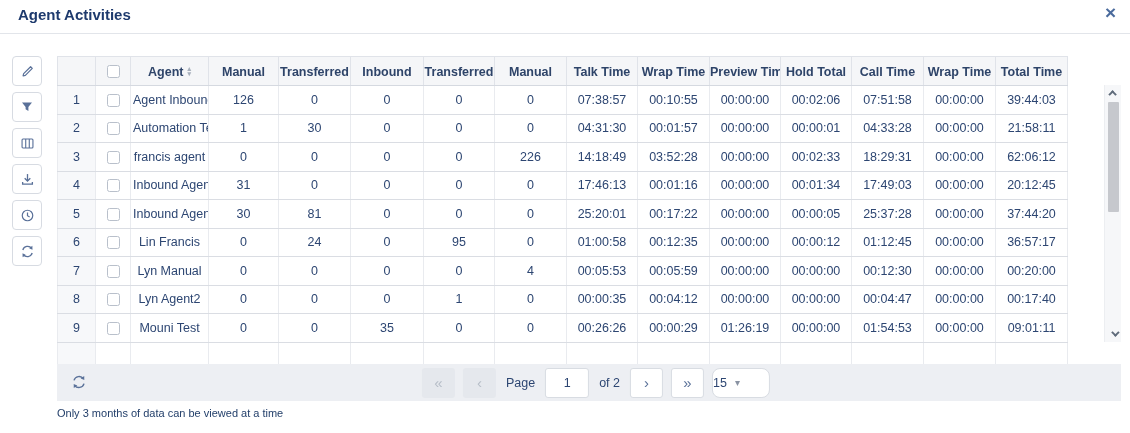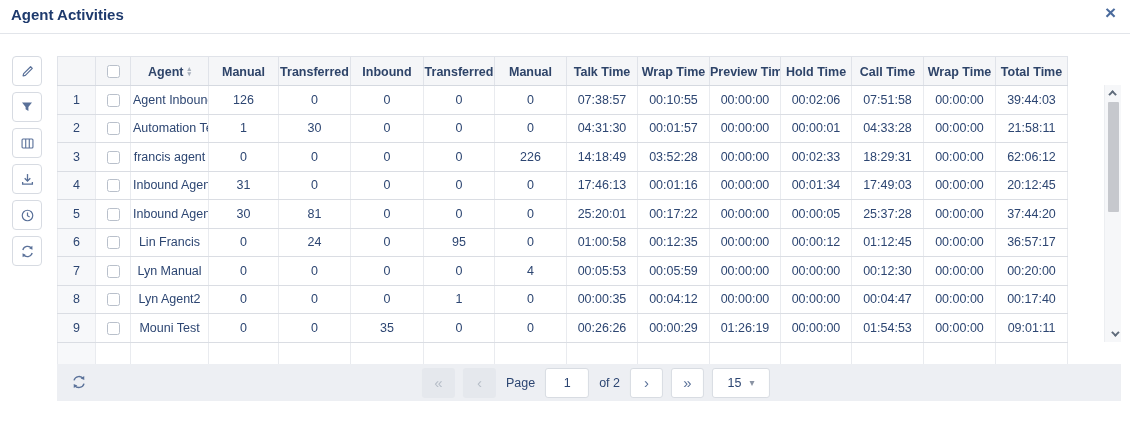--- a/index.html
+++ b/index.html
@@ -1,20 +1,20 @@
 <!DOCTYPE html>
 <html><head>
 <meta charset="utf-8">
 <style>
   * { box-sizing: border-box; margin: 0; padding: 0; }
   html,body { width:1130px; height:433px; background:#fff; font-family:"Liberation Sans",sans-serif; }
   #app { position:relative; width:1130px; height:433px; overflow:hidden; color:#2d4672; }
 
   
-  .page-title { position:absolute; left:11px; top:6px; font-size:15px; font-weight:bold; color:#1e3a6d; }
+  .page-title { position:absolute; left:18px; top:6px; font-size:15px; font-weight:bold; color:#1e3a6d; }
   .close-btn { position:absolute; right:10px; top:2px; font-size:19px; font-weight:bold; color:#4b6b9d; cursor:pointer; line-height:1.2; padding:0 4px; }
   .top-divider { position:absolute; left:0; top:33px; width:1130px; border-top:1px solid #e2e5ea; }
 
   
   .toolbar { position:absolute; left:12px; top:56px; width:30px; }
   .tool-btn { width:30px; height:30px; margin-bottom:6px; border:1px solid #d7dbe2; border-radius:4px; background:#fff;
               display:flex; align-items:center; justify-content:center; color:#5a7199; cursor:pointer; }
   .tool-btn svg { display:block; }
 
   
@@ -46,22 +46,22 @@
   .pager-bar { position:absolute; left:57px; top:364px; width:1064px; height:37px; background:#edeff3; }
   .pager-refresh { position:absolute; left:14px; top:10px; color:#5a7199; cursor:pointer; }
   .pager-controls { position:absolute; left:50%; top:3px; transform:translateX(-48%); display:flex; align-items:center; gap:8px; height:31px; }
   .pg-btn { min-width:33px; height:30px; border-radius:3px; display:flex; align-items:center; justify-content:center;
             font-size:15px; cursor:pointer; user-select:none; }
   .pg-btn.disabled { background:#e5e8ed; color:#b7bec8; cursor:default; }
   .pg-btn.enabled { background:#fff; border:1px solid #d8dce2; color:#5a7199; }
   .pg-label { font-size:12.5px; color:#2d4672; margin:0 2px; }
   .pg-input { width:44px; height:30px; border:1px solid #d8dce2; border-radius:3px; background:#fff; text-align:center;
               font-size:12.5px; color:#2d4672; font-family:"Liberation Sans",sans-serif; }
-  .pg-size { height:30px; min-width:58px; background:#fff; border:1px solid #d8dce2; border-radius:3px;
-             display:flex; align-items:center; justify-content:center; gap:8px; font-size:12.5px; color:#2d4672; cursor:pointer; }
+  .pg-size { height:30px; min-width:58px; background:#fff; border:1px solid #d8dce2; border-radius:8px;
+             display:flex; align-items:center; justify-content:flex-start; gap:8px; font-size:12.5px; color:#2d4672; cursor:pointer; }
   .pg-size .caret { color:#8a93a3; font-size:10px; }
 
   .footer-note { position:absolute; left:57px; top:407px; font-size:11px; color:#24406b; }
 </style>
 </head>
 <body>
 
 <div id="app">
 
   <div class="page-title">Agent Activities</div>
@@ -150,21 +150,21 @@
                 <span>▾</span>
               </span></th>
             <th><span class="th-label">Manual</span></th>
             <th><span class="th-label">Transferred</span></th>
             <th><span class="th-label">Inbound</span></th>
             <th><span class="th-label">Transferred</span></th>
             <th><span class="th-label">Manual</span></th>
             <th><span class="th-label">Talk Time</span></th>
             <th><span class="th-label">Wrap Time</span></th>
             <th><span class="th-label">Preview Time</span></th>
-            <th><span class="th-label">Hold Time</span></th>
+            <th><span class="th-label">Hold Total</span></th>
             <th><span class="th-label">Call Time</span></th>
             <th><span class="th-label">Wrap Time</span></th>
             <th><span class="th-label">Total Time</span></th>
             <th class="filler-col"></th>
           </tr>
         </thead>
       <tbody>
           <tr>
             <td class="num-col">1</td>
             <td><span class="checkbox"></span></td>
@@ -378,13 +378,14 @@
       <span class="pg-label">of 2</span>
       <div class="pg-btn enabled">›</div>
       <div class="pg-btn enabled">»</div>
       <div class="pg-size">
         <span>15</span>
         <span class="caret">▾</span>
       </div>
     </div>
   </div>
 
+  <div class="footer-note">Only 3 months of data can be viewed at a time</div>
 </div>
 
 </body></html>

